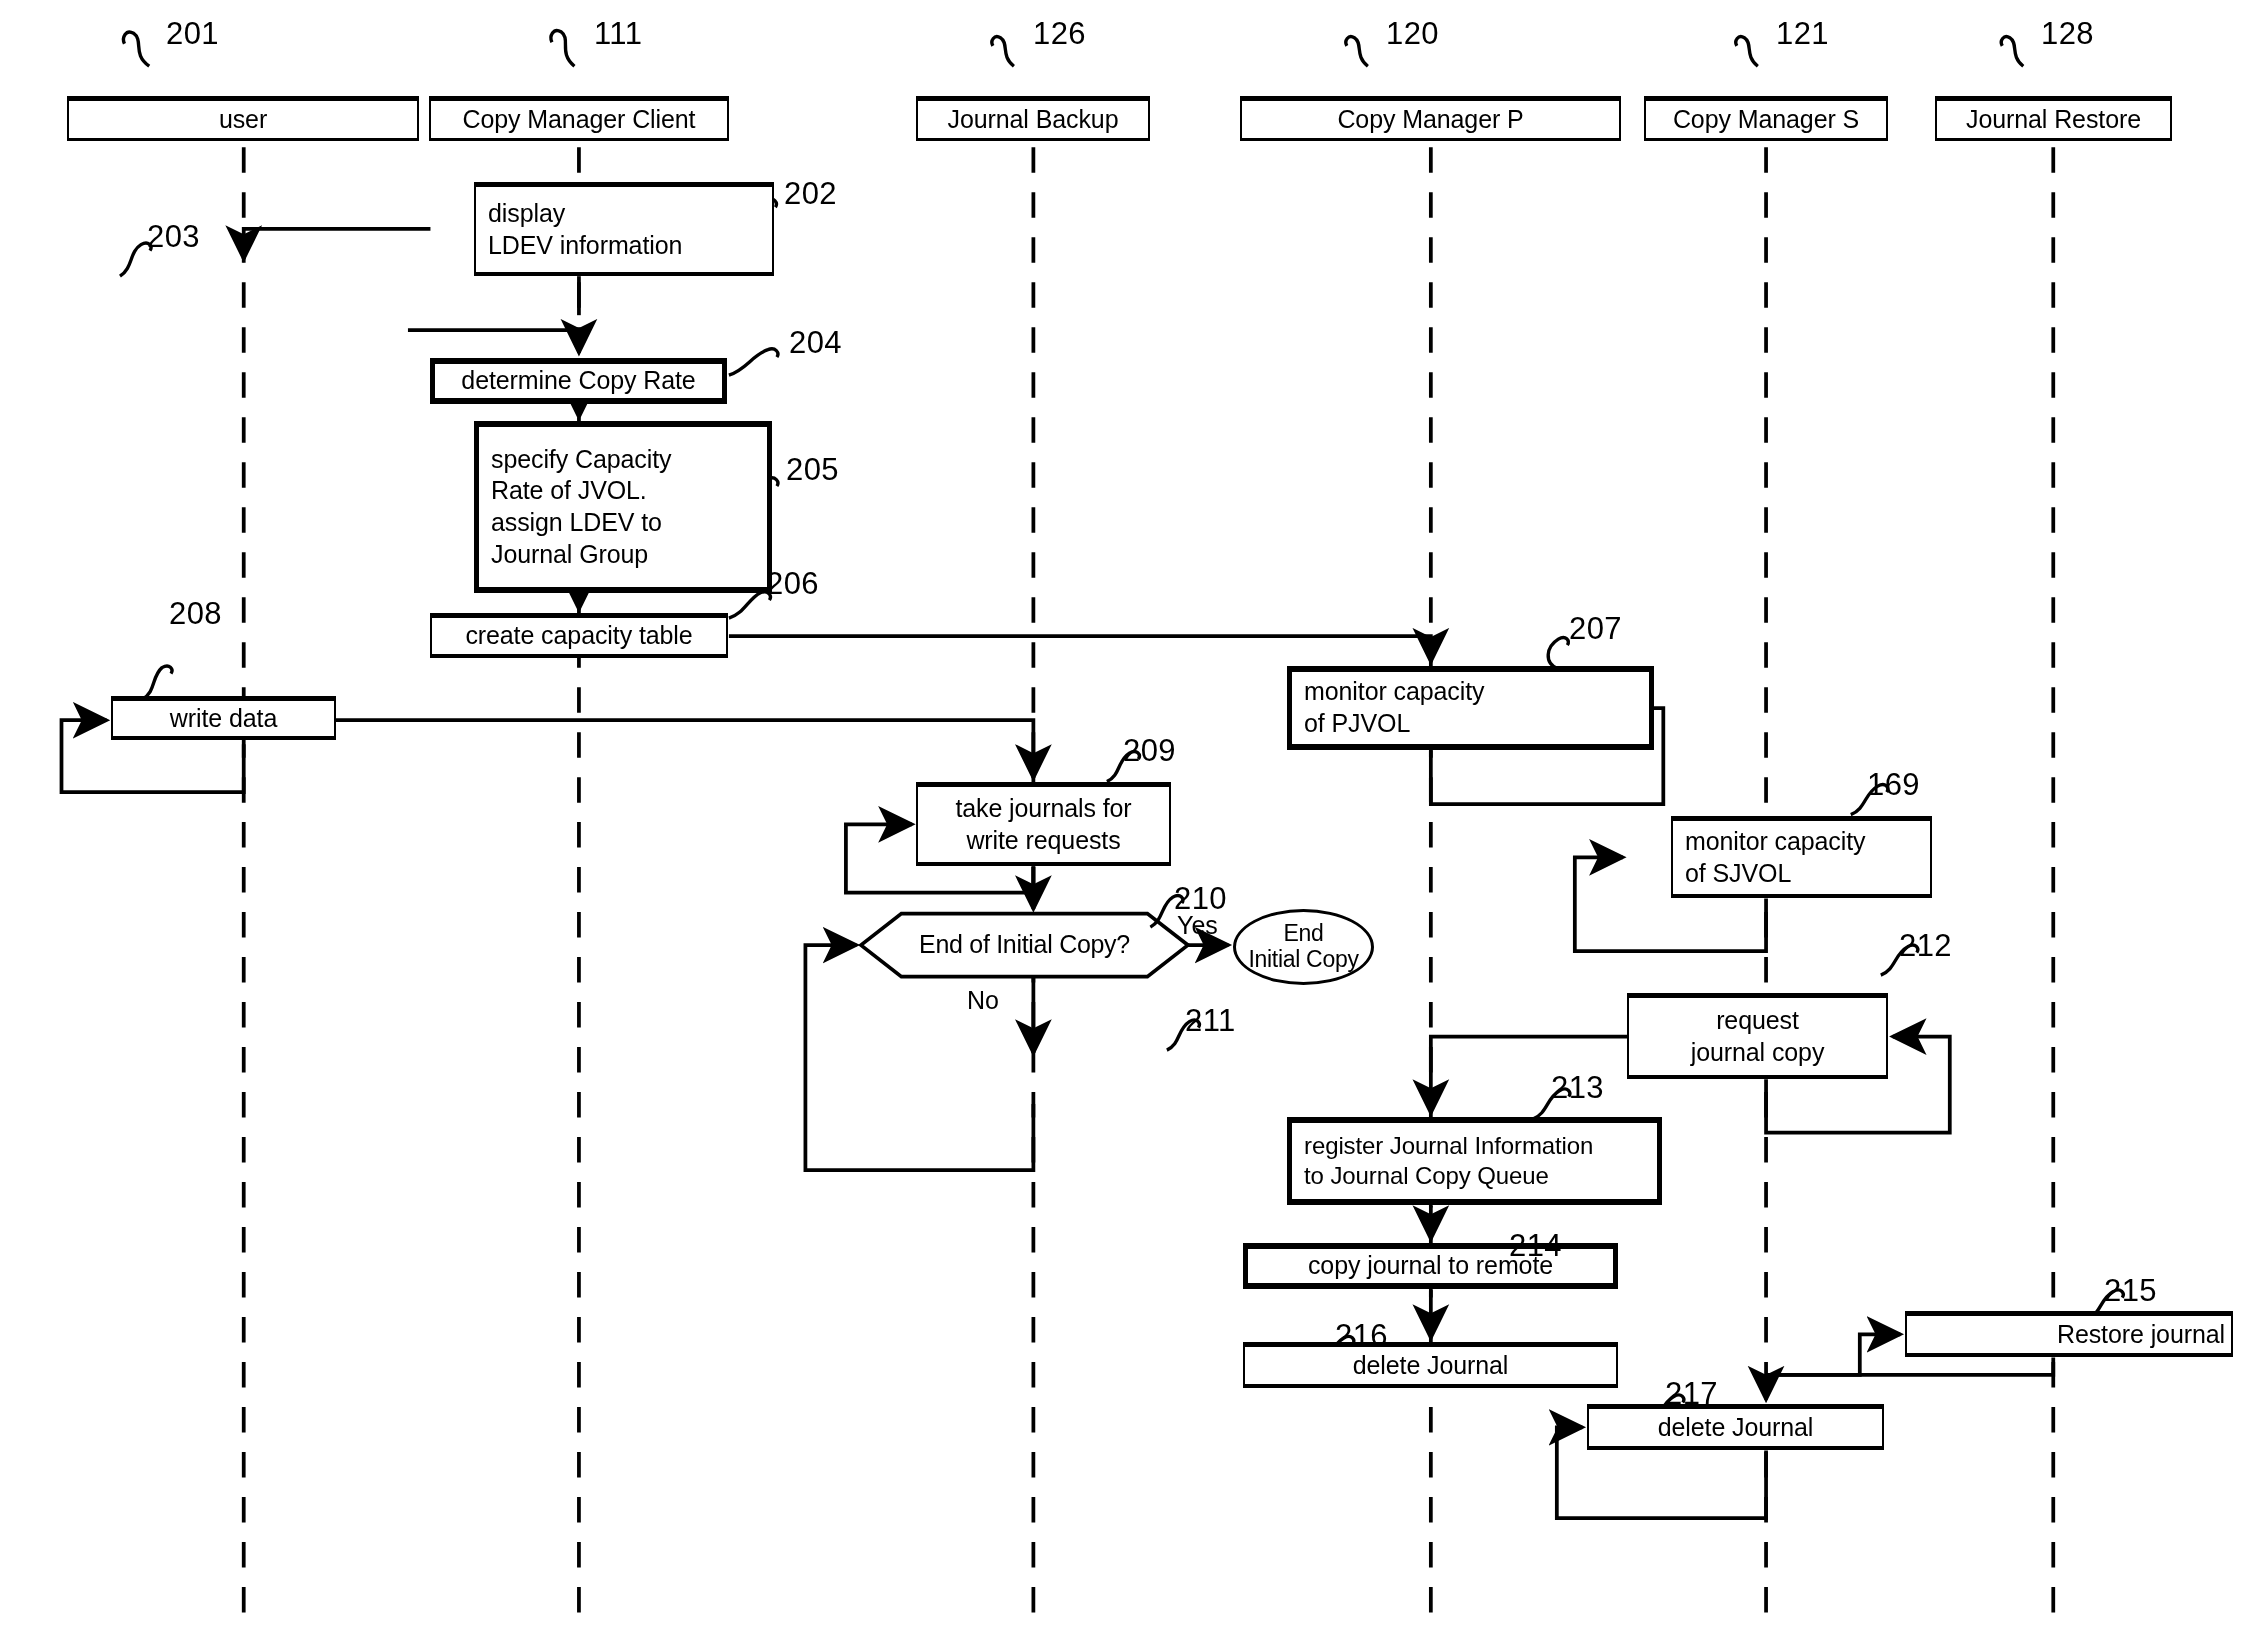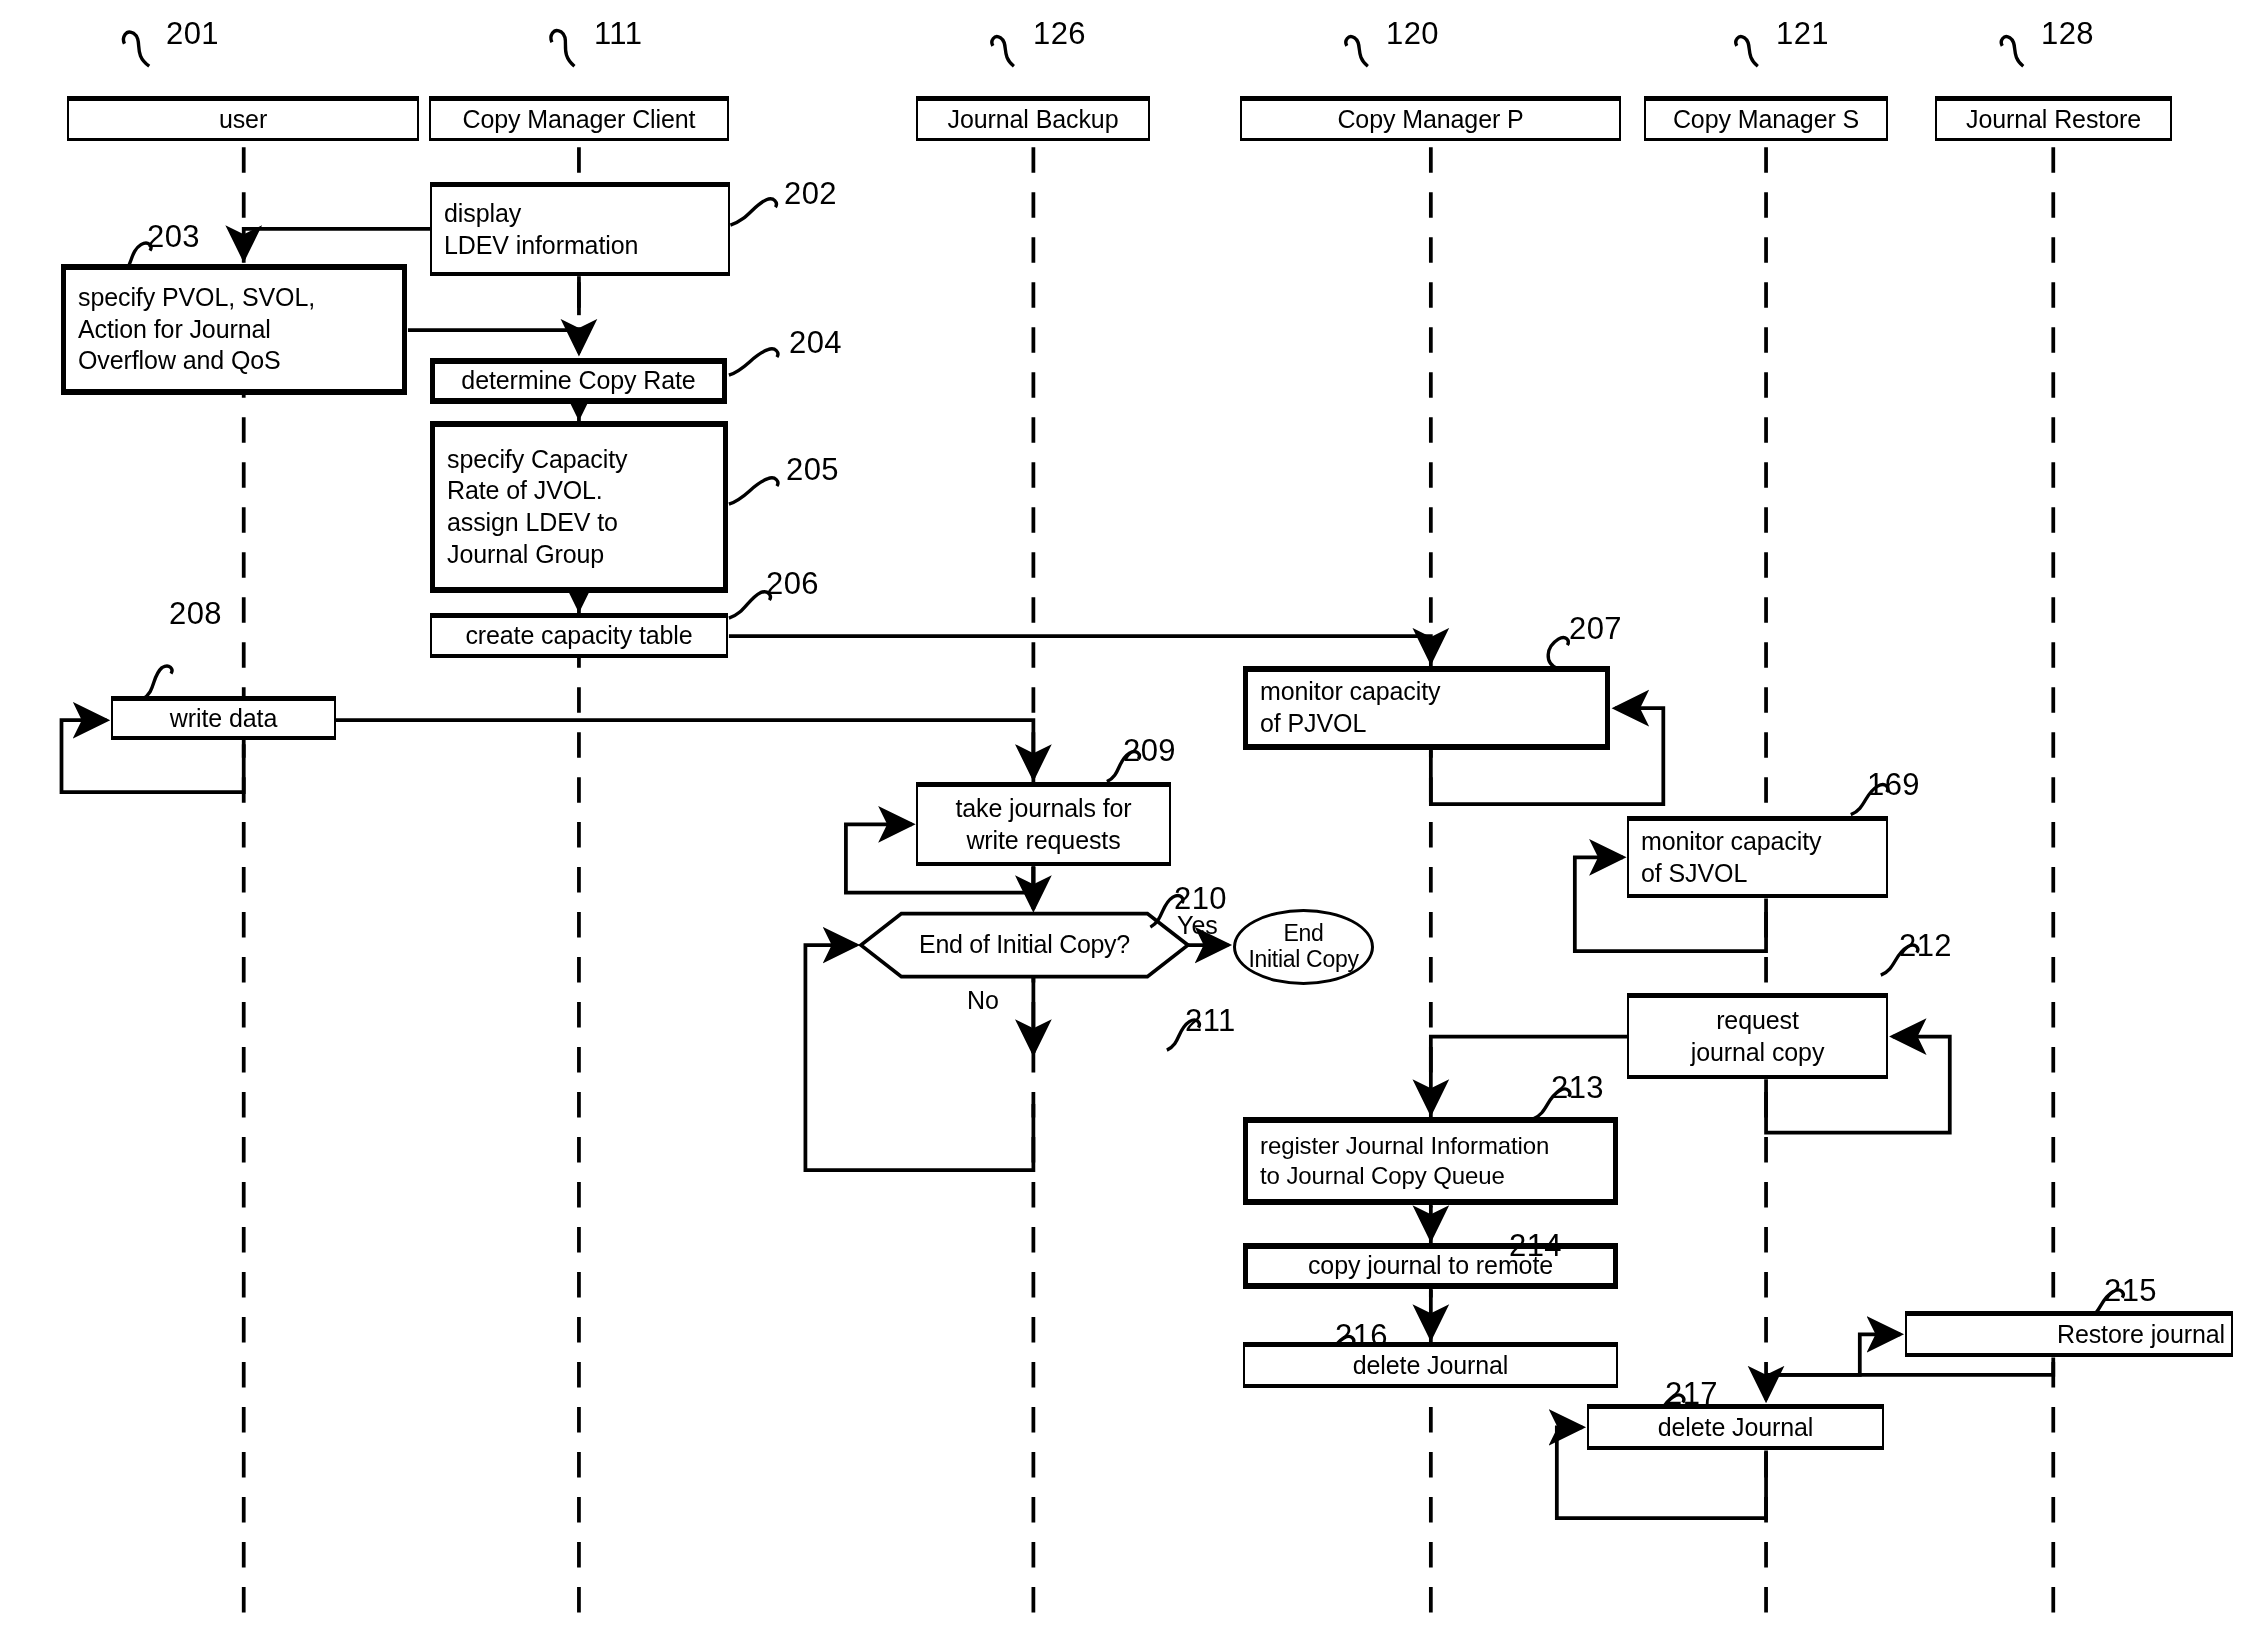--- a/index.html
+++ b/index.html
@@ -62,20 +62,21 @@
   }
   .box.thick {
     border: 5.2px solid #000;
     border-top-width: 6.7px;
     border-bottom-width: 6.7px;
   }
   .box.left-align {
     justify-content: flex-start;
     text-align: left;
     padding-left: 12px;
+    margin-left: 44px;
   }
   
   .ref {
     position: absolute;
     font-size: 31px;
     line-height: 1;
     letter-spacing: 0.4px;
     white-space: nowrap;
   }
   
@@ -232,25 +233,20 @@
   </div>
   <div class="lane-head" style="left:1935px; top:96px; width:237px; height:45px;">
     <span class="txt">Journal Restore</span>
   </div>
 
   <div class="box left-align" style="left:430px; top:182px; width:300px; height:94px;">
     <span class="txt" style="white-space:pre-line;">display
 LDEV information</span>
   </div>
 
-  <div class="box thick left-align" style="left:61px; top:264px; width:346px; height:131px;">
-    <span class="txt" style="white-space:pre-line;">specify PVOL, SVOL,
-Action for Journal
-Overflow and QoS</span>
-  </div>
 
   <div class="box thick" style="left:430px; top:358px; width:297px; height:46px;">
     <span class="txt" style="white-space:pre-line;">determine Copy Rate</span>
   </div>
 
   <div class="box thick left-align" style="left:430px; top:421px; width:298px; height:172px;">
     <span class="txt" style="white-space:pre-line;">specify Capacity
 Rate of JVOL.
 assign LDEV to
 Journal Group</span>

